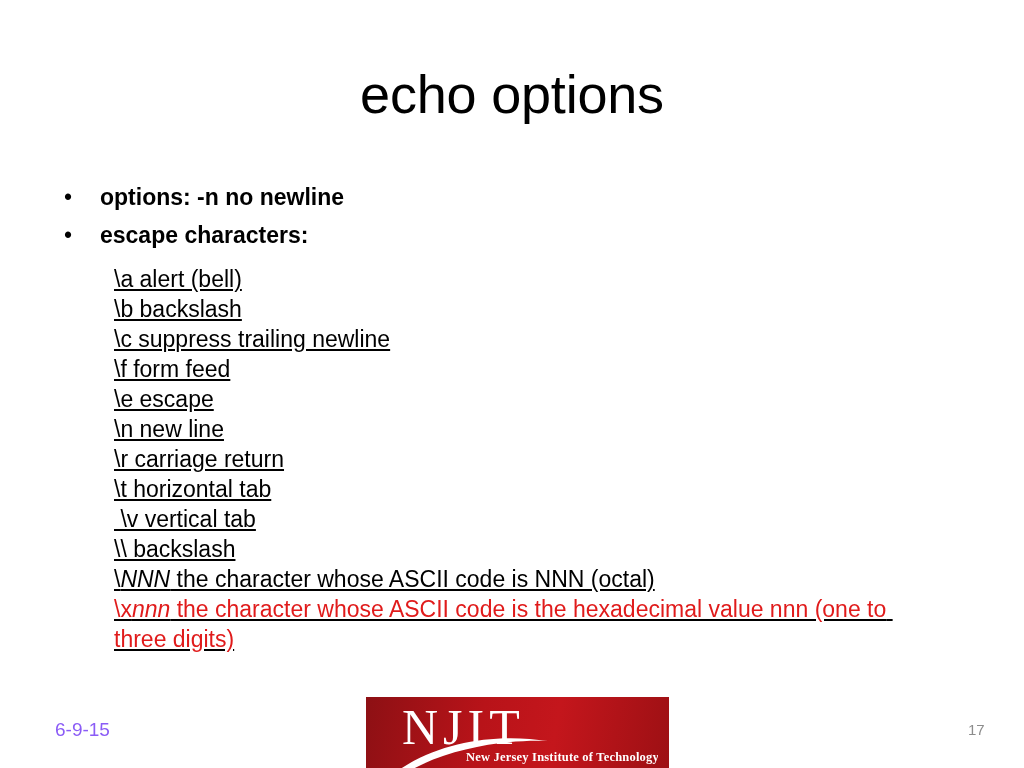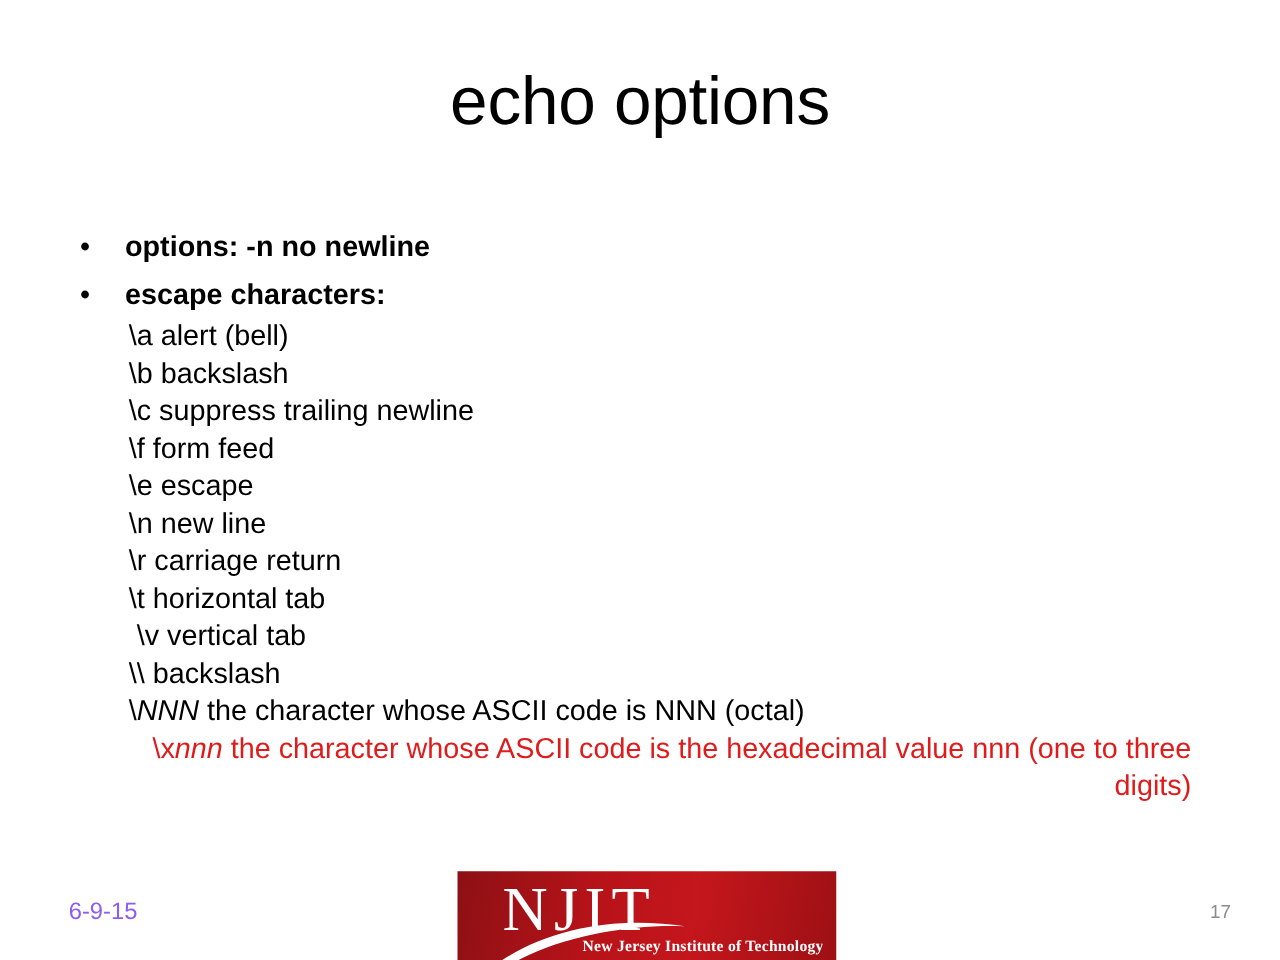--- a/index.html
+++ b/index.html
@@ -20,21 +20,21 @@
     position: absolute;
     inset: 0;
     width: 1024px;
     height: 768px;
   }
 
   
   .slide-title {
     position: absolute;
     left: 0;
-    top: 49px;
+    top: 62px;
     width: 1024px;
     text-align: center;
     font-size: 54px;
     font-weight: 400;
     line-height: 64px;
     letter-spacing: -0.2px;
     color: #000000;
     white-space: nowrap;
   }
 
@@ -69,36 +69,36 @@
   }
 
   .bullet-text {
     display: block;
     white-space: pre-wrap;
     font-weight: bold;
   }
 
   .esc-list {
     display: block;
-    margin: 3px;
+    margin: 14px;
     padding: 0;
     list-style: none;
+    text-decoration: underline;
   }
   .esc-list li {
     font-size: 23px;
     line-height: 30px;
     white-space: pre;
     color: #000000;
   }
   .esc-list li.wrap {
     white-space: pre-wrap;
   }
   .esc-list li.red {
     color: #E01B1B;
-    text-align: right;
   }
   .esc-code-italic {
     font-style: italic;
   }
 
   
   .footer-date {
     position: absolute;
     left: 55px;
     top: 721px;

